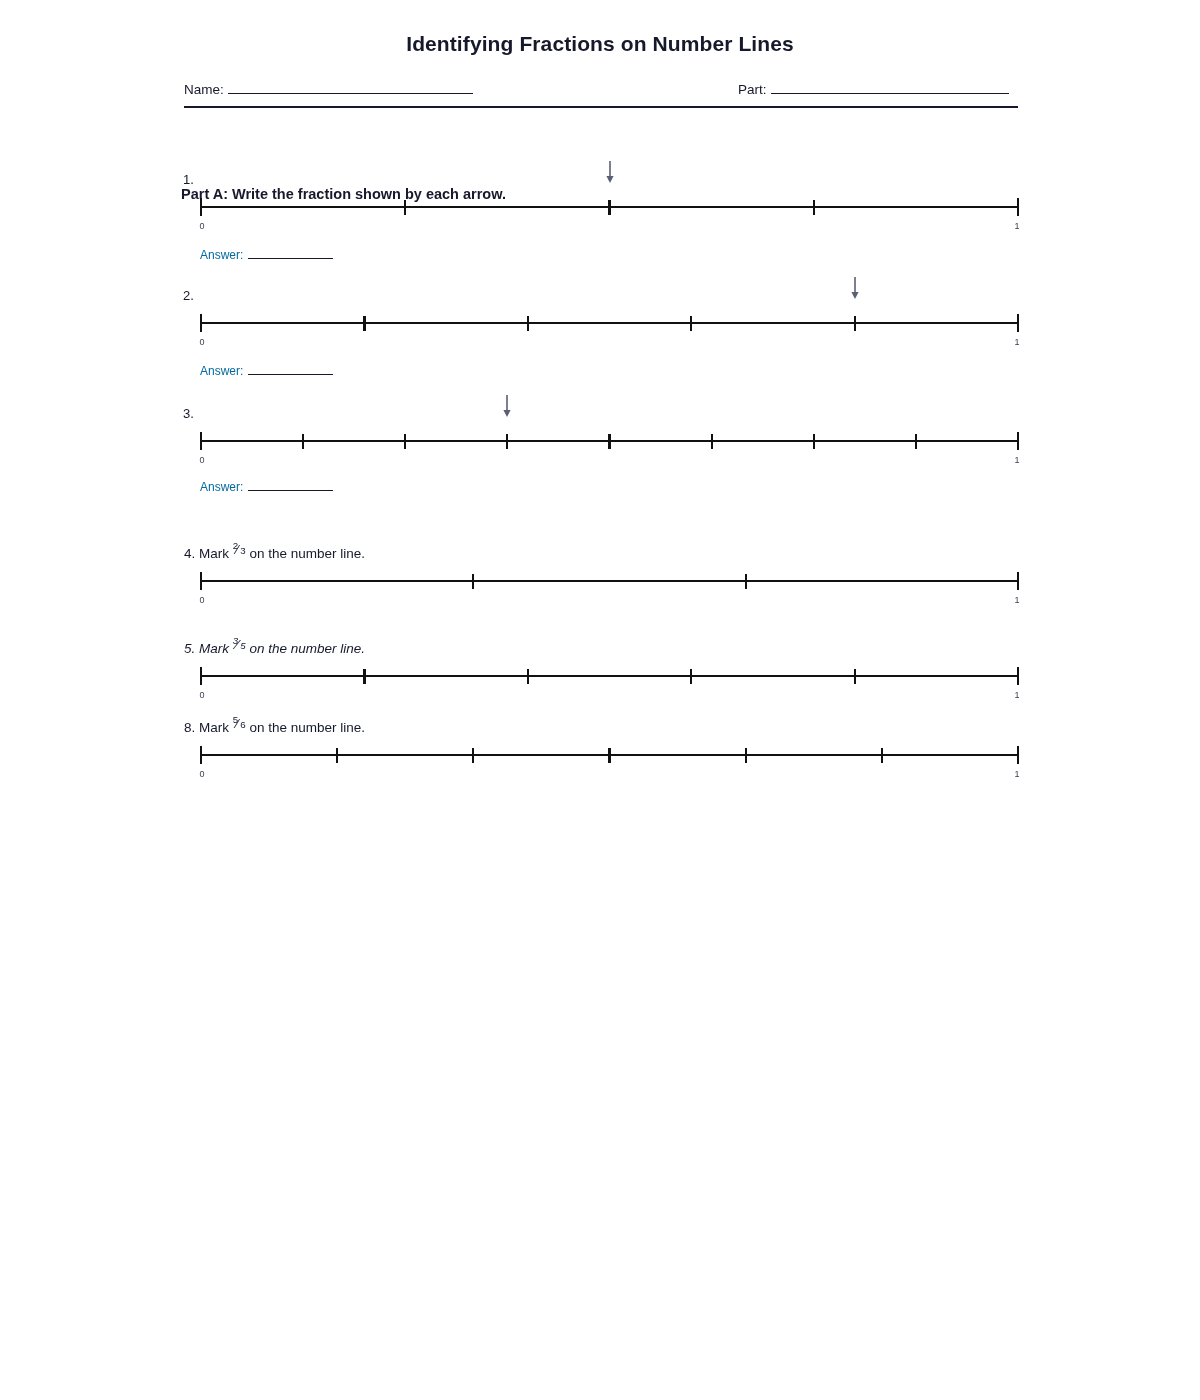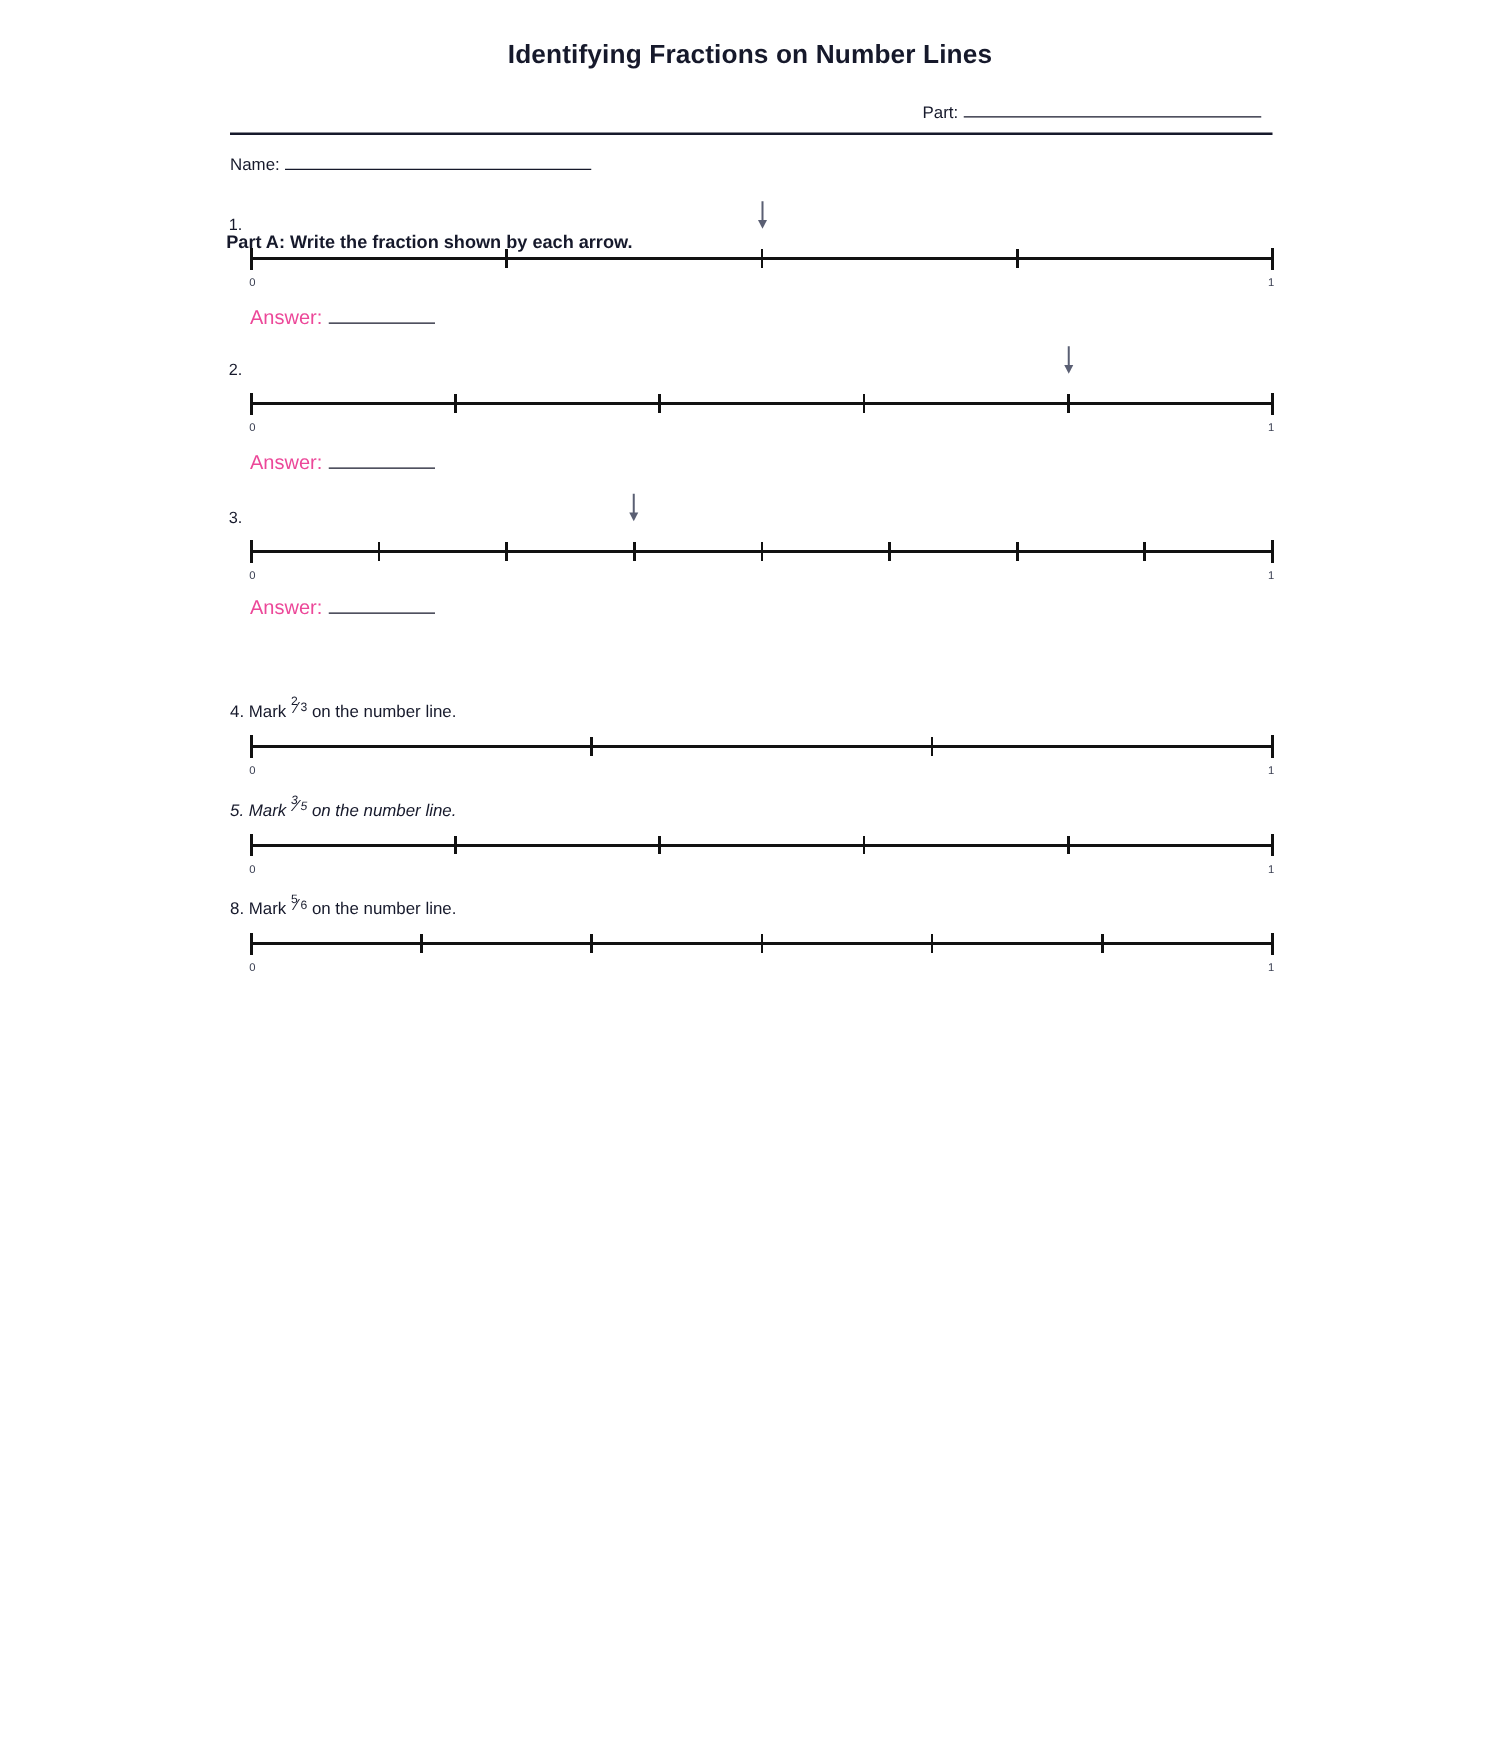--- a/index.html
+++ b/index.html
@@ -54,21 +54,21 @@
     white-space: nowrap;
   }
   .field .flabel { display: inline-block; }
   .field .fline {
     display: inline-block;
     border-bottom: 1.2px solid #16192b;
     height: 13px;
     vertical-align: baseline;
     margin-left: 4px;
   }
-  .field-name { left: 0px; margin-top: 42px; }
+  .field-name { left: 0px; }
   .field-name .fline { width: 245px; }
   .field-date { left: 554px; }
   .field-date .fline { width: 238px; }
 
   .hrule {
     position: absolute;
     left: 184px;
     top: 106px;
     width: 834px;
     height: 0;
@@ -134,22 +134,22 @@
     position: absolute;
     left: 195px;
     width: 830px;
     height: 46px;
   }
   .numline svg { display: block; }
 
   .answer {
     position: absolute;
     left: 200px;
-    font-size: 16px;
-    color: #ec4899;
+    font-size: 12px;
+    color: #0369a1;
     white-space: nowrap;
   }
   .answer .aline {
     display: inline-block;
     border-bottom: 1.2px solid #16192b;
     width: 85px;
     height: 13px;
     margin-left: 5px;
   }
 </style>
@@ -228,21 +228,21 @@
             <line x1="823.00" y1="16" x2="823.00" y2="34" stroke="#111111" stroke-width="2.6" shape-rendering="crispEdges"></line>
             <text x="7" y="47" font-family="Liberation Sans, sans-serif" font-size="9" fill="#3a3f52" text-anchor="middle">0</text>
             <text x="822" y="47" font-family="Liberation Sans, sans-serif" font-size="9" fill="#3a3f52" text-anchor="middle">1</text>
           </svg>
         </div>
         <div style="position: absolute; left: 500.375px; top: -13px; width: 14px; height: 26px;"><svg width="14" height="26" viewBox="0 0 14 26">
             <line x1="7" y1="2" x2="7" y2="20" stroke="#5a5f73" stroke-width="1.6"></line>
             <path d="M7 24 L3.4 17 L10.6 17 Z" fill="#5a5f73"></path>
           </svg></div>
       </div>
-      <div class="problem" style="top: 560px; height: 70px;">
+      <div class="problem" style="top: 544px; height: 70px;">
         <div class="prob-label" style="top: 0px;"><span>4. Mark </span><span class="frac"><span class="num">2</span><span class="slash">⁄</span><span class="den">3</span></span><span> on the number line.</span></div>
         <div class="numline" style="top: 12px;">
           <svg width="840" height="48" viewBox="0 0 840 48">
             <line x1="6" y1="25" x2="823" y2="25" stroke="#111111" stroke-width="2.4" shape-rendering="crispEdges"></line>
             <line x1="6.00" y1="16" x2="6.00" y2="34" stroke="#111111" stroke-width="2.6" shape-rendering="crispEdges"></line>
             <line x1="278.33" y1="17.5" x2="278.33" y2="32.5" stroke="#111111" stroke-width="2.2" shape-rendering="crispEdges"></line>
             <line x1="550.67" y1="17.5" x2="550.67" y2="32.5" stroke="#111111" stroke-width="2.2" shape-rendering="crispEdges"></line>
             <line x1="823.00" y1="16" x2="823.00" y2="34" stroke="#111111" stroke-width="2.6" shape-rendering="crispEdges"></line>
             <text x="7" y="47" font-family="Liberation Sans, sans-serif" font-size="9" fill="#3a3f52" text-anchor="middle">0</text>
             <text x="822" y="47" font-family="Liberation Sans, sans-serif" font-size="9" fill="#3a3f52" text-anchor="middle">1</text>

